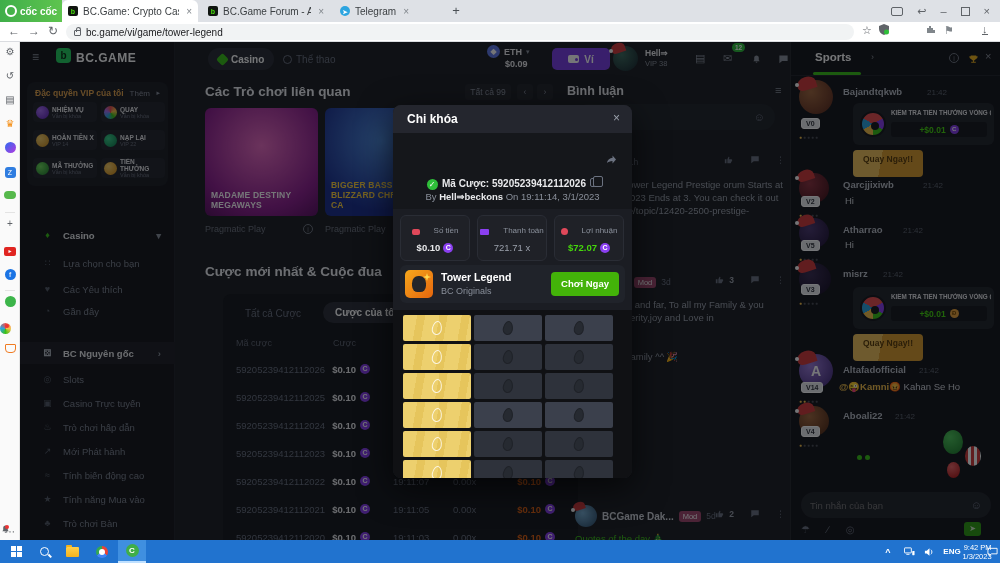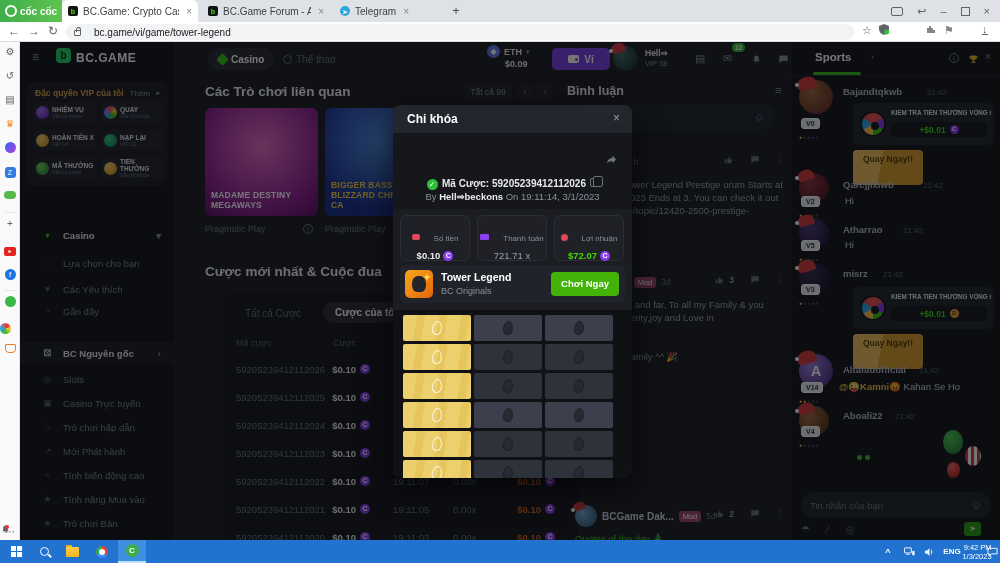--- a/index.html
+++ b/index.html
@@ -15,21 +15,21 @@
   .tab .fav { width:10px; height:10px; border-radius:2px; flex:0 0 auto; display:flex; align-items:center; justify-content:center; font-size:7px; color:#4be00f; background:#101510; font-weight:bold; }
   .tab .fav.tg { background:#2ca5e0; border-radius:50%; color:#fff; font-size:6px; }
   .tab .ttl { white-space:nowrap; overflow:hidden; max-width:140px; }
   .tab .x { color:#80868b; font-size:10px; margin-left:2px; }
   .newtab { position:absolute; left:448px; top:3px; width:16px; height:16px; color:#4b5055; font-size:13px; text-align:center; line-height:16px; }
   .winctl { position:absolute; top:0; right:0; height:22px; display:flex; align-items:center; gap:14px; padding-right:10px; color:#5f6368; font-size:11px; }
   .winctl .sq { width:9px; height:9px; border:1px solid #5f6368; display:inline-block; }
   .winctl .panelic { width:12px; height:9px; border:1px solid #5f6368; border-radius:2px; }
   .toolbar { position:absolute; left:0; top:22px; width:1000px; height:20px; background:#fff; border-bottom:1px solid #dadce0; }
   .navbtn { position:absolute; top:2px; color:#5f6368; font-size:12px; }
-  .urlpill { position:absolute; left:66px; top:2px; width:788px; height:16px; background:#f1f3f4; border-radius:8px; display:flex; align-items:center; gap:13px; padding:0 8px; }
+  .urlpill { position:absolute; left:66px; top:2px; width:788px; height:16px; background:#f1f3f4; border-radius:8px; display:flex; align-items:center; gap:5px; padding:0 8px; }
   .lock { width:7px; height:6px; border:1px solid #5f6368; border-radius:1px; position:relative; margin-top:2px; }
   .lock:before { content:""; position:absolute; left:1px; top:-4px; width:3px; height:4px; border:1px solid #5f6368; border-bottom:none; border-radius:3px 3px 0 0; }
   .url { font-size:10px; color:#202124; }
   .tb-ic { position:absolute; top:2px; font-size:11px; color:#5f6368; }
   .dlbadge { position:absolute; left:897px; top:24px; width:16px; height:14px; background:#5f6368; border-radius:3px; color:#8ab4f8; font-size:10px; text-align:center; line-height:13px; font-weight:bold; }
   .avatar-chrome { position:absolute; left:961px; top:24px; width:13px; height:13px; border-radius:50%; background:#7d8086; }
   .avatar-chrome:before { content:""; position:absolute; left:3.5px; top:2px; width:6px; height:6px; border-radius:50%; background:#dfe1e5; }
 
   
   .desktop { position:absolute; left:0; top:42px; width:1000px; height:498px; }
@@ -116,37 +116,37 @@
   .vipbadge { display:inline-block; background:#e8eaed; color:#30343b; font-size:7px; font-weight:bold; border-radius:3px; padding:1px 4px; border:1px solid #fff; }
   .stars { font-size:5px; letter-spacing:1px; color:#4a4d55; }
   .stars b { color:#f5c04a; }
   .msg-text { font-size:9.5px; color:#cfd3da; }
   .bonus-card { position:absolute; width:141px; height:42px; background:#23262c; border-radius:6px; }
   .wheel { position:absolute; left:7px; top:8px; width:26px; height:26px; border-radius:50%; background:conic-gradient(#e94f4f 0 60deg,#8a3ff0 0 120deg,#3bc117 0 180deg,#f5c04a 0 240deg,#2ca5e0 0 300deg,#e94f4f 0); border:2px solid #17191d; }
   .wheel:after { content:""; position:absolute; left:9px; top:9px; width:8px; height:8px; background:#17191d; border-radius:50%; }
   .bc-title { position:absolute; left:38px; top:6px; width:100px; font-size:6.3px; font-weight:bold; color:#e8e9eb; white-space:nowrap; overflow:hidden; }
   .bc-amount { position:absolute; left:38px; top:19px; width:96px; height:15px; background:#17191d; border-radius:3px; display:flex; align-items:center; justify-content:center; gap:4px; font-size:8.5px; font-weight:bold; color:#45d60c; }
   .coin-s { display:inline-block; width:9px; height:9px; border-radius:50%; font-size:6px; line-height:9px; text-align:center; color:#fff; font-style:normal; }
-  .spin-btn { position:absolute; width:70px; height:35px; background:linear-gradient(100deg,#f0c25c 0 40%,#d99b2e 40%); border-radius:4px; color:#5a3c09; font-size:8.5px; font-weight:bold; text-align:center; line-height:19px; }
+  .spin-btn { position:absolute; width:70px; height:27px; background:linear-gradient(100deg,#f0c25c 0 40%,#d99b2e 40%); border-radius:4px; color:#5a3c09; font-size:8.5px; font-weight:bold; text-align:center; line-height:19px; }
   .typing { display:inline-block; width:5px; height:5px; border-radius:50%; background:#3bc117; margin-right:3px; }
   .balloon { position:absolute; border-radius:50%; }
   .chat-input { position:absolute; left:10px; top:450px; width:190px; height:26px; background:#23262c; border-radius:13px; display:flex; align-items:center; justify-content:space-between; padding:0 9px; }
   .chat-input input { background:transparent; border:none; outline:none; color:#9aa0ab; font-size:9.5px; width:150px; }
   .chat-tools { position:absolute; left:10px; top:482px; width:190px; display:flex; gap:17px; color:#6b7280; font-size:10px; }
   .sendbtn { position:absolute; left:173px; top:480px; width:17px; height:14px; background:#2f9e12; border-radius:3px; color:#cfe9c6; font-size:8px; text-align:center; line-height:14px; }
 
   
   .modal { position:absolute; left:393px; top:63px; width:239px; height:373px; background:#1b1d23; border-radius:8px; box-shadow:0 10px 34px rgba(0,0,0,.65); z-index:10; overflow:hidden; }
   .modal-head { position:absolute; left:0; top:0; width:239px; height:28px; background:#24262e; }
   .minfo { position:absolute; left:0; top:28px; width:239px; height:76px; background:#15171b; }
   .vship { display:inline-block; width:11px; height:11px; background:#2fbf3a; border-radius:50%; color:#fff; font-size:8px; text-align:center; line-height:11px; }
   .copyic { display:inline-block; width:8px; height:9px; border:1px solid #6b7280; border-radius:2px; position:relative; }
   .copyic:before { content:""; position:absolute; left:2px; top:-3px; width:8px; height:9px; border:1px solid #6b7280; border-radius:2px; background:#15171b; }
   .statbox { position:absolute; top:110px; width:70px; height:46px; background:#1f2127; border:1px solid #2a2d35; border-radius:6px; text-align:center; }
-  .statlab { font-size:8px; color:#8a909b; margin-top:18px; display:flex; align-items:flex-start; justify-content:center; gap:14px; }
+  .statlab { font-size:8px; color:#8a909b; margin-top:10px; display:flex; align-items:flex-end; justify-content:center; gap:14px; }
   .statval { font-size:9.5px; margin-top:7px; display:flex; align-items:center; justify-content:center; gap:3px; }
   .gamerow { position:absolute; left:7px; top:160px; width:225px; height:38px; background:#20232a; border-radius:6px; }
   .thumb { position:absolute; left:5px; top:5px; width:28px; height:28px; border-radius:5px; background:linear-gradient(135deg,#f7a81c,#e4650d); overflow:hidden; }
   .thumb:before { content:""; position:absolute; left:7px; top:6px; width:14px; height:16px; background:#23252a; border-radius:45% 45% 40% 40%; }
   .thumb:after { content:""; position:absolute; right:2px; top:3px; width:8px; height:8px; background:#ffd94f; clip-path:polygon(50% 0,62% 38%,100% 50%,62% 62%,50% 100%,38% 62%,0 50%,38% 38%); }
   .playbtn { position:absolute; left:151px; top:7px; width:68px; height:24px; background:#43b309; border-radius:4px; color:#fff; font-size:9.5px; font-weight:bold; text-align:center; line-height:24px; }
   .towerwrap { position:absolute; left:0; top:205px; width:239px; height:168px; background:#101114; overflow:hidden; }
   .tile { position:absolute; width:68px; height:26px; border-radius:2px; display:flex; align-items:center; justify-content:center; }
   .tile.gold { background:repeating-linear-gradient(100deg,#edd06e 0 14px,#e6c55c 14px 22px); }
   .tile.dark { background:#2e323b; }

